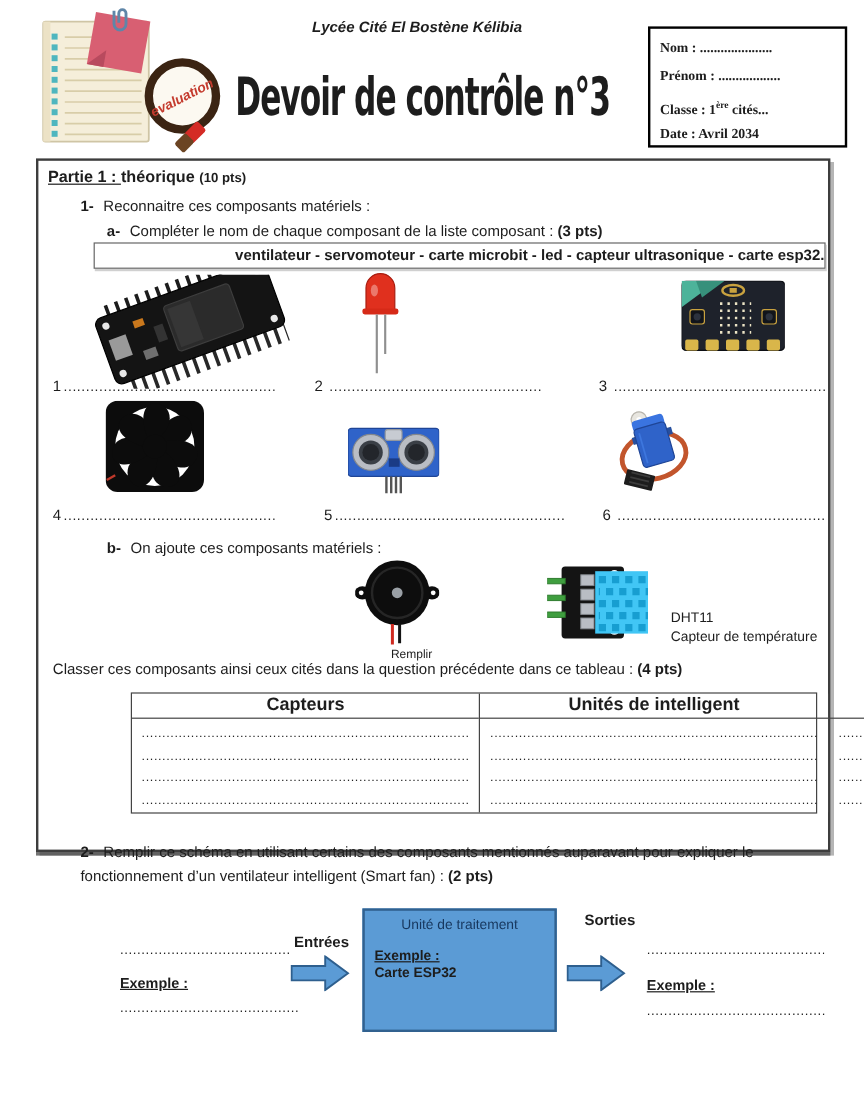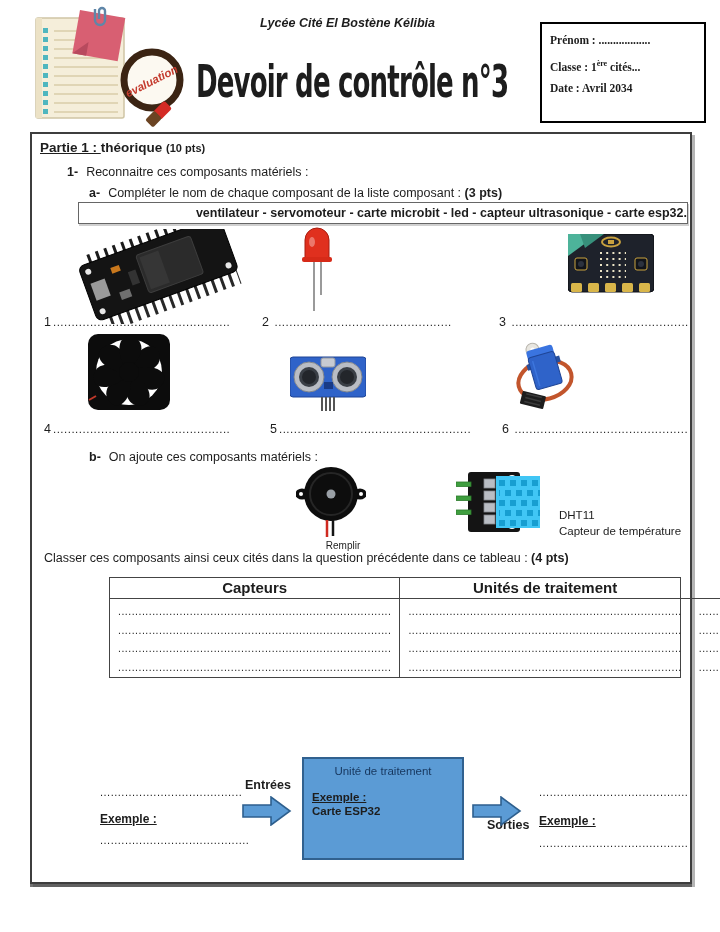--- a/index.html
+++ b/index.html
@@ -9,21 +9,21 @@
   .abs { position:absolute; }
 
   
   #school-name { left:225px; top:16px; width:245px; text-align:center; font-size:12.5px; font-weight:bold; font-style:italic; }
   #doc-title { left:196px; top:56px; width:345px; font-family:"DejaVu Sans", sans-serif; font-weight:bold; font-size:31px; letter-spacing:-1px; transform:scale(0.84,1.42); transform-origin:left top; white-space:nowrap; }
   #info-box { left:540px; top:22px; width:166px; height:101px; border:2px solid #000; padding:6px 8px 0 8px; font-family:"Liberation Serif", serif; font-weight:bold; font-size:11.5px; }
   #info-box .row { height:24px; line-height:20px; white-space:nowrap; overflow:hidden; }
   sup { font-size:8px; }
 
   
-  #main-box { left:30px; top:132px; width:662px; height:752px; border:2px solid #3d3d3d; box-shadow:0 3px 0 rgba(70,70,70,.75), 3px 3px 0 rgba(70,70,70,.4); background:#fff;padding-left:11px; }
+  #main-box { left:30px; top:132px; width:662px; height:578px; border:2px solid #3d3d3d; box-shadow:0 3px 0 rgba(70,70,70,.75), 3px 3px 0 rgba(70,70,70,.4); background:#fff;padding-left:11px; }
   #main-box > .abs { position:absolute; }
 
   .h-part { left:8px; top:6px; font-size:13.5px; font-weight:bold; white-space:nowrap; }
   .h-part .u { text-decoration:underline; }
   .pts { font-size:11px; font-weight:bold; }
   .qline { font-size:12.5px; white-space:nowrap; }
   .qnum { font-weight:bold; margin-right:8px; }
 
   #word-bank { left:46px; top:68px; width:610px; height:22px; border:1.5px solid #666; box-shadow:1px 2px 0 rgba(120,120,120,.35); text-align:right; font-weight:bold; font-size:12.5px; line-height:20px; white-space:nowrap; overflow:hidden; }
 
@@ -94,20 +94,21 @@
     <g transform="translate(60,58) rotate(45)">
       <rect x="-5" y="6" width="11" height="16" rx="2" fill="#d42b25"></rect>
       <rect x="-5" y="20" width="11" height="13" rx="2" fill="#6b4423"></rect>
     </g>
   </svg>
 
   <div class="abs" id="school-name">Lycée Cité El Bostène Kélibia</div>
   <div class="abs" id="doc-title">Devoir de contrôle n°3</div>
 
   <div class="abs" id="info-box">
+    <div class="row">Nom : .....................</div>
     <div class="row">Prénom : ..................</div>
     <div class="row"><span>Classe : 1</span><sup>ère</sup><span> cités...</span></div>
     <div class="row">Date : Avril 2034</div>
   </div>
 
   <div class="abs" id="main-box">
 
     <div class="abs h-part">
       <span class="u">Partie 1 : </span><span>théorique </span><span class="pts">(10 pts)</span>
     </div>
@@ -285,56 +286,59 @@
       <div class="col">
         <div class="th">Capteurs</div>
         <div class="td">
           <div class="dotline">................................................................................</div>
             <div class="dotline">................................................................................</div>
           <div class="dotline">................................................................................</div>
             <div class="dotline">................................................................................</div>
         </div>
       </div>
       <div class="col">
-        <div class="th">Unités de traitement</div>
+        <div class="th">Unités de intelligent</div>
         <div class="td">
           <div class="dotline">................................................................................</div>
             <div class="dotline">................................................................................</div>
           <div class="dotline">................................................................................</div>
             <div class="dotline">................................................................................</div>
         </div>
       </div>
       <div class="col">
         <div class="th">Actionneurs</div>
         <div class="td">
           <div class="dotline">................................................................................</div>
             <div class="dotline">................................................................................</div>
           <div class="dotline">................................................................................</div>
             <div class="dotline">................................................................................</div>
         </div>
       </div>
     </div>
 
+    <div class="abs" style="left:35px; top:566px; width:605px; font-size:12.5px; line-height:20px; white-space:normal;">
+      <span class="qnum">2-</span><span>Remplir ce schéma en utilisant certains des composants mentionnés auparavant pour expliquer le fonctionnement d’un ventilateur intelligent (Smart fan) : </span><b>(2 pts)</b>
+    </div>
 
     <div class="abs schema-dots" style="left:68px; top:652px; width:142px;">..........................................................</div>
     <div class="abs schema-ex" style="left:68px; top:678px;">Exemple :</div>
     <div class="abs schema-dots" style="left:68px; top:700px; width:150px;">..........................................................</div>
 
     <div class="abs flow-label" style="left:213px; top:644px;">Entrées</div>
     <svg class="abs" style="left:210px; top:662px;" width="50" height="30" viewBox="0 0 50 30">
       <polygon points="1,9 29,9 29,1 48,15 29,29 29,21 1,21" fill="#5b9bd5" stroke="#2e5f8e" stroke-width="1.6"></polygon>
     </svg>
 
     <div class="abs" id="proc-box">
       <div class="t">Unité de traitement</div>
       <div class="ex">Exemple :</div>
       <div class="val">Carte ESP32</div>
     </div>
 
-    <div class="abs flow-label" style="left:443px; top:684px;margin-left:12px;">Sorties</div>
+    <div class="abs flow-label" style="left:443px; top:626px;margin-left:12px;">Sorties</div>
     <svg class="abs" style="left:440px; top:662px;" width="50" height="30" viewBox="0 0 50 30">
       <polygon points="1,9 29,9 29,1 48,15 29,29 29,21 1,21" fill="#5b9bd5" stroke="#2e5f8e" stroke-width="1.6"></polygon>
     </svg>
 
     <div class="abs schema-dots" style="left:507px; top:652px; width:148px;">..........................................................</div>
     <div class="abs schema-ex" style="left:507px; top:680px;">Exemple :</div>
     <div class="abs schema-dots" style="left:507px; top:703px; width:150px;">..........................................................</div>
 
   </div>
 </div>

